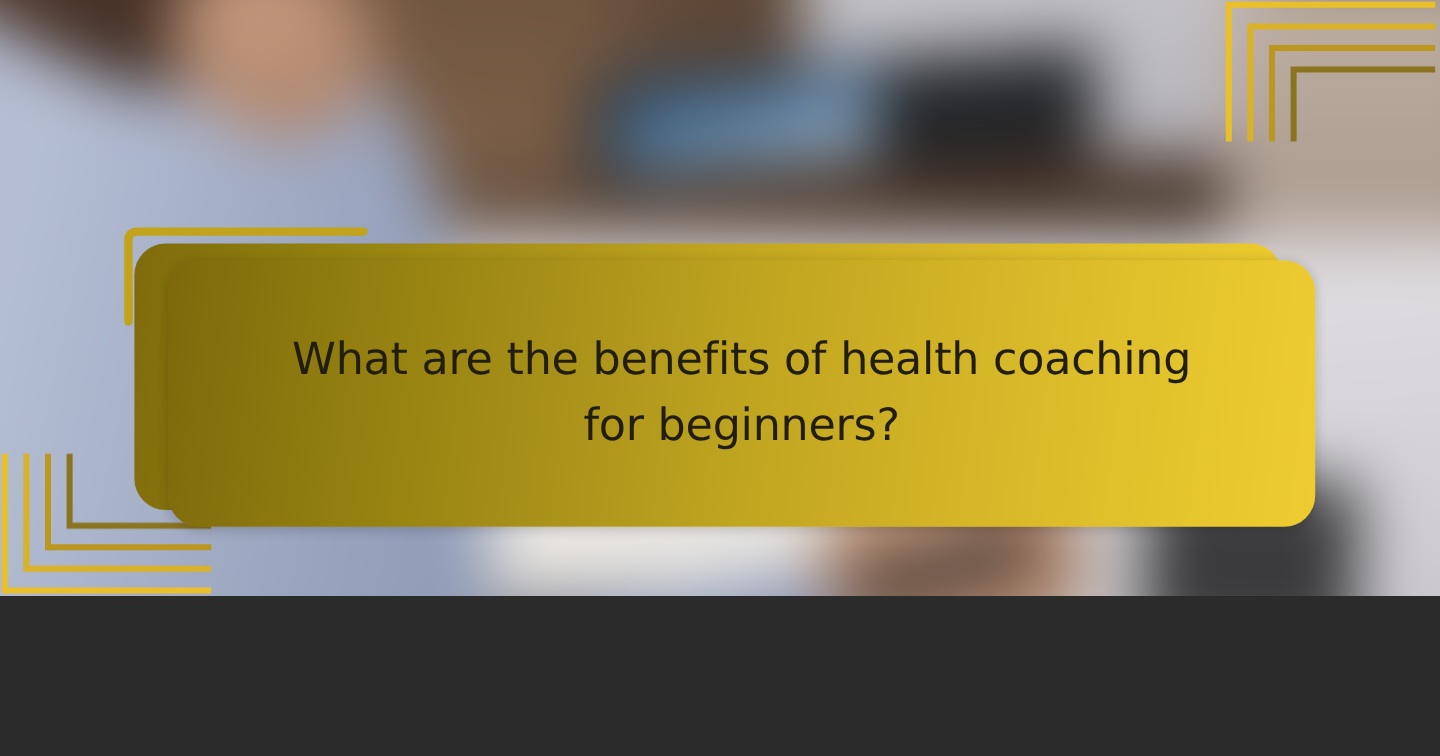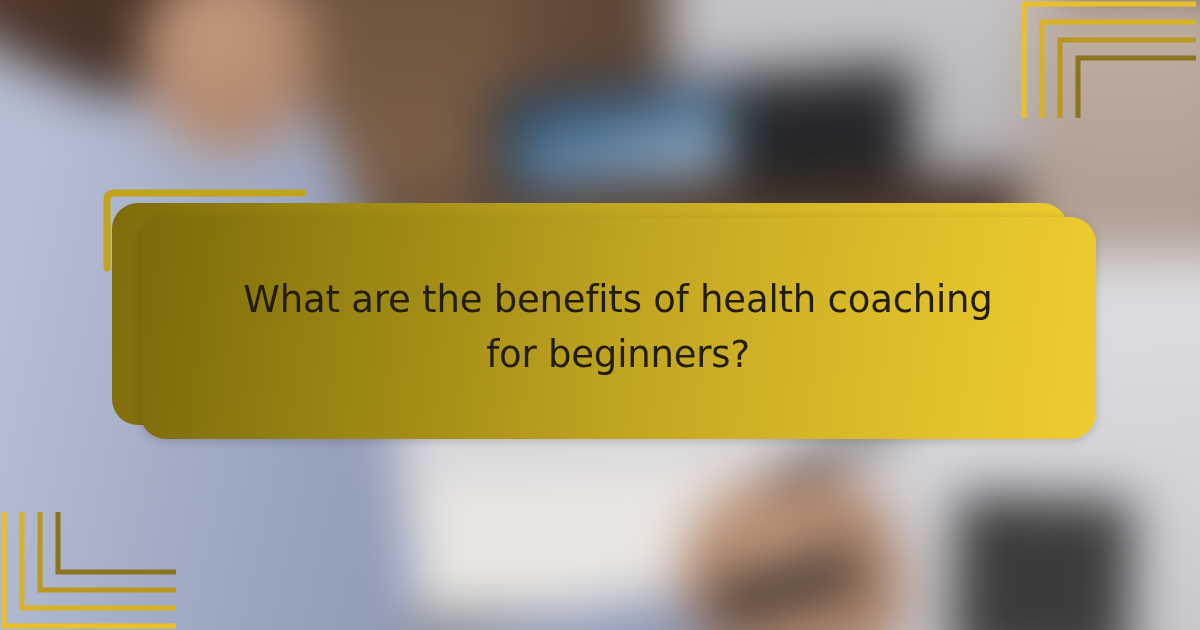--- a/index.html
+++ b/index.html
@@ -4,21 +4,21 @@
 <title>Question Card</title>
 <style>
   html, body {
     margin: 0;
     padding: 0;
     background: #2b2b2b;
   }
   #stage {
     position: relative;
     width: 1200px;
-    height: 630px;
+    height: 496px;
     overflow: hidden;
     font-family: "Liberation Sans", sans-serif;
   }
 
   
   .bg-root {
     position: absolute;
     inset: 0;
     overflow: hidden;
     background: #8c8f9e;

